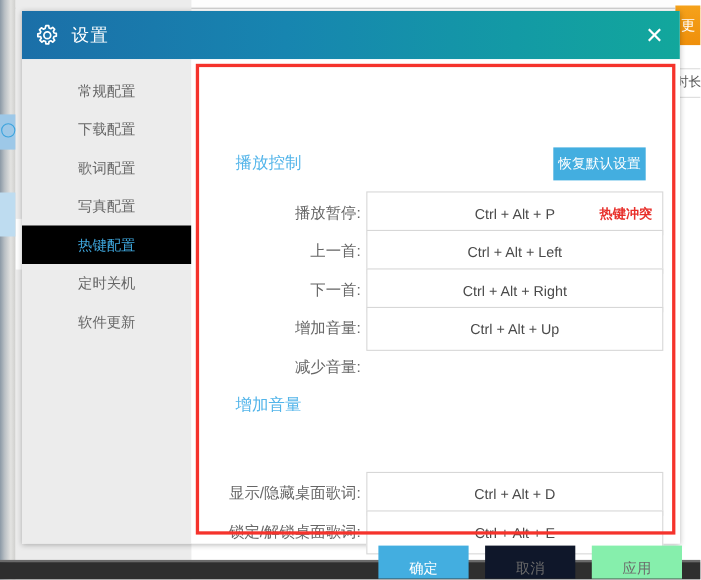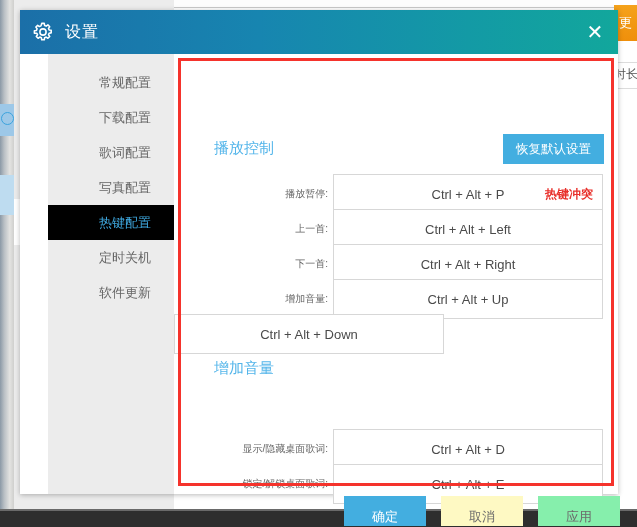--- a/index.html
+++ b/index.html
@@ -172,21 +172,20 @@
     height: 440px;
     background: #ffffff;
   }
 
   
   .sidebar {
     position: absolute;
     left: 0; top: 0;
     width: 154px; height: 440px;
     background: #ececec;
-    margin-left: 28px;
   }
   .side-item {
     height: 35px;
     line-height: 35px;
     text-align: center;
     font-size: 13px;
     color: #666666;
     cursor: pointer;
   }
   .side-item.spacer-top { height: 11px; }
@@ -207,41 +206,41 @@
     position: absolute;
     font-size: 15px;
     color: #53b5ea;
   }
   .section-title.play { left: 40px; top: 85px; text-align: right; }
   .section-title.window { left: 40px; top: 305px; }
 
   .reset-btn {
     position: absolute;
     left: 329px; top: 80px;
-    width: 101px; height: 30px;
+    width: 84px; height: 30px;
     background: #43aee0;
     color: #ffffff;
     font-size: 12.5px;
     border: none;
     cursor: pointer;
     padding: 0;
     font-family: Liberation Mono, monospace;
   }
 
   .row {
     position: absolute;
     left: 0;
     display: flex;
     align-items: center;
     height: 30px;
   }
   .row-label {
     width: 159px;
     text-align: right;
-    font-size: 10px;
+    font-size: 14px;
     color: #666666;
     padding-right: 5px;
     box-sizing: border-box;
     white-space: nowrap;
   }
   .row-input {
     position: relative;
     width: 270px;
     height: 40px;
     border: 1px solid #d7d7d7;
@@ -269,21 +268,21 @@
   .btn {
     position: absolute;
     width: 82px; height: 30px;
     font-size: 13px;
     border: none;
     cursor: pointer;
     padding: 12px;
     font-family: "Liberation Sans", sans-serif;
   }
   .btn-ok     { left: 170px; top: 442px; background: #43aee0; color: #ffffff; }
-  .btn-cancel { left: 267px; top: 442px; background: #fef9c3; color: #6b6b6b; }
+  .btn-cancel { left: 267px; top: 442px; background: #0f172a; color: #6b6b6b; }
   .btn-apply  { left: 364px; top: 442px; background: #86efac; color: #6b6b6b; }
 
   
   .annot-rect {
     position: absolute;
     left: 178px; top: 58px;
     width: 436px; height: 428px;
     border: 3px solid #f5332c;
     box-sizing: border-box;
     pointer-events: none;
@@ -365,23 +364,21 @@
         </div>
 
         <div class="row" style="top:230px">
           <div class="row-label">增加音量:</div>
           <div class="row-input">
             <span class="val">Ctrl + Alt + Up</span>
           </div>
         </div>
 
         <div class="row" style="top:265px">
-          <div class="row-input">
-            <span class="val">Ctrl + Alt + Down</span>
-          </div>
+          <div class="row-label">减少音量:</div>
         </div>
 
         <div class="section-title window">增加音量</div>
 
 
         <div class="row" style="top:380px">
           <div class="row-label">显示/隐藏桌面歌词:</div>
           <div class="row-input">
             <span class="val">Ctrl + Alt + D</span>
           </div>

